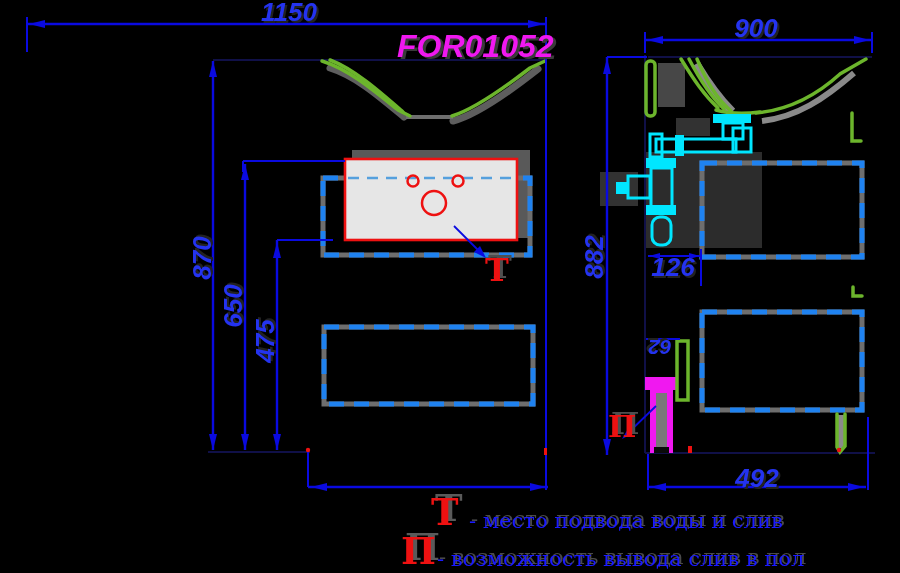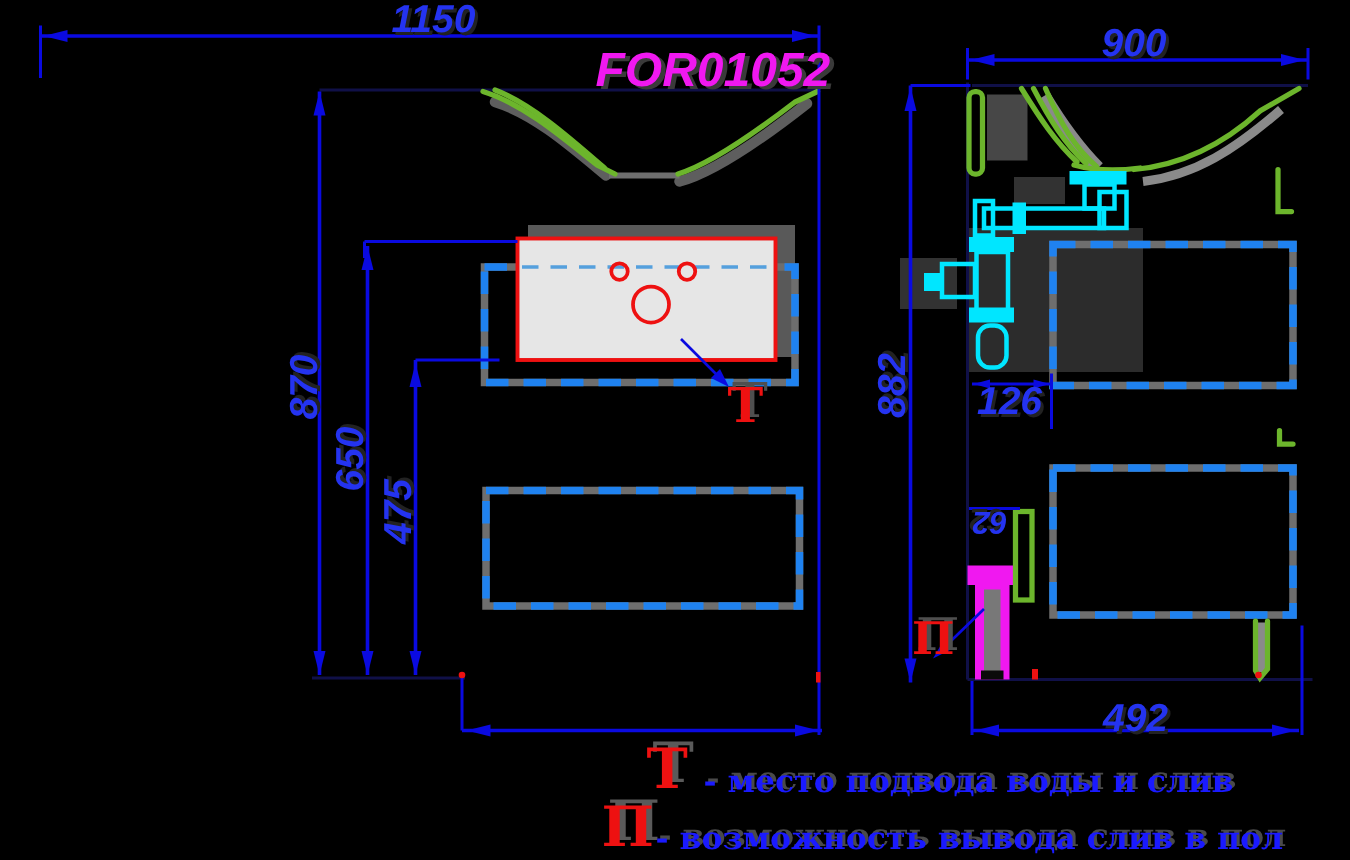--- a/index.html
+++ b/index.html
@@ -27,21 +27,21 @@
           color:var(--dim_text);font-size:26px;font-weight:bold;font-style:italic;
           text-shadow:2px 2px 0 #222;}
   .rot{transform:rotate(-90deg);transform-origin:center;}
   .rot180{transform:rotate(180deg);transform-origin:center;font-size:21px;}
   .code{position:absolute;color:var(--magenta);font-size:32px;font-weight:bold;font-style:italic;
         text-shadow:3px 2px 0 #3a3a3a;letter-spacing:0px;}
   .marker{position:absolute;color:var(--red);font-family:"DejaVu Serif",serif;font-weight:bold;
           text-shadow:3px -3px 0 #4f4f4f;}
   .lgsym{position:absolute;color:var(--red);font-family:"DejaVu Serif",serif;font-weight:bold;
          font-size:37px;line-height:36px;text-shadow:4px -4px 0 #5a5a5a;}
-  .lgtxt{position:absolute;color:var(--legend_blue);font-family:"DejaVu Serif",serif;font-weight:bold;
+  .lgtxt{position:absolute;color:var(--legend_blue);font-family:"DejaVu Serif",serif;font-weight:normal;
          font-size:21px;line-height:24px;white-space:nowrap;text-shadow:2px -2px 0 #4a4a4a;}
 </style>
 </head>
 <body>
 
 <div id="stage">
 
 <svg width="900" height="573" viewBox="0 0 900 573">
 
   <g>

